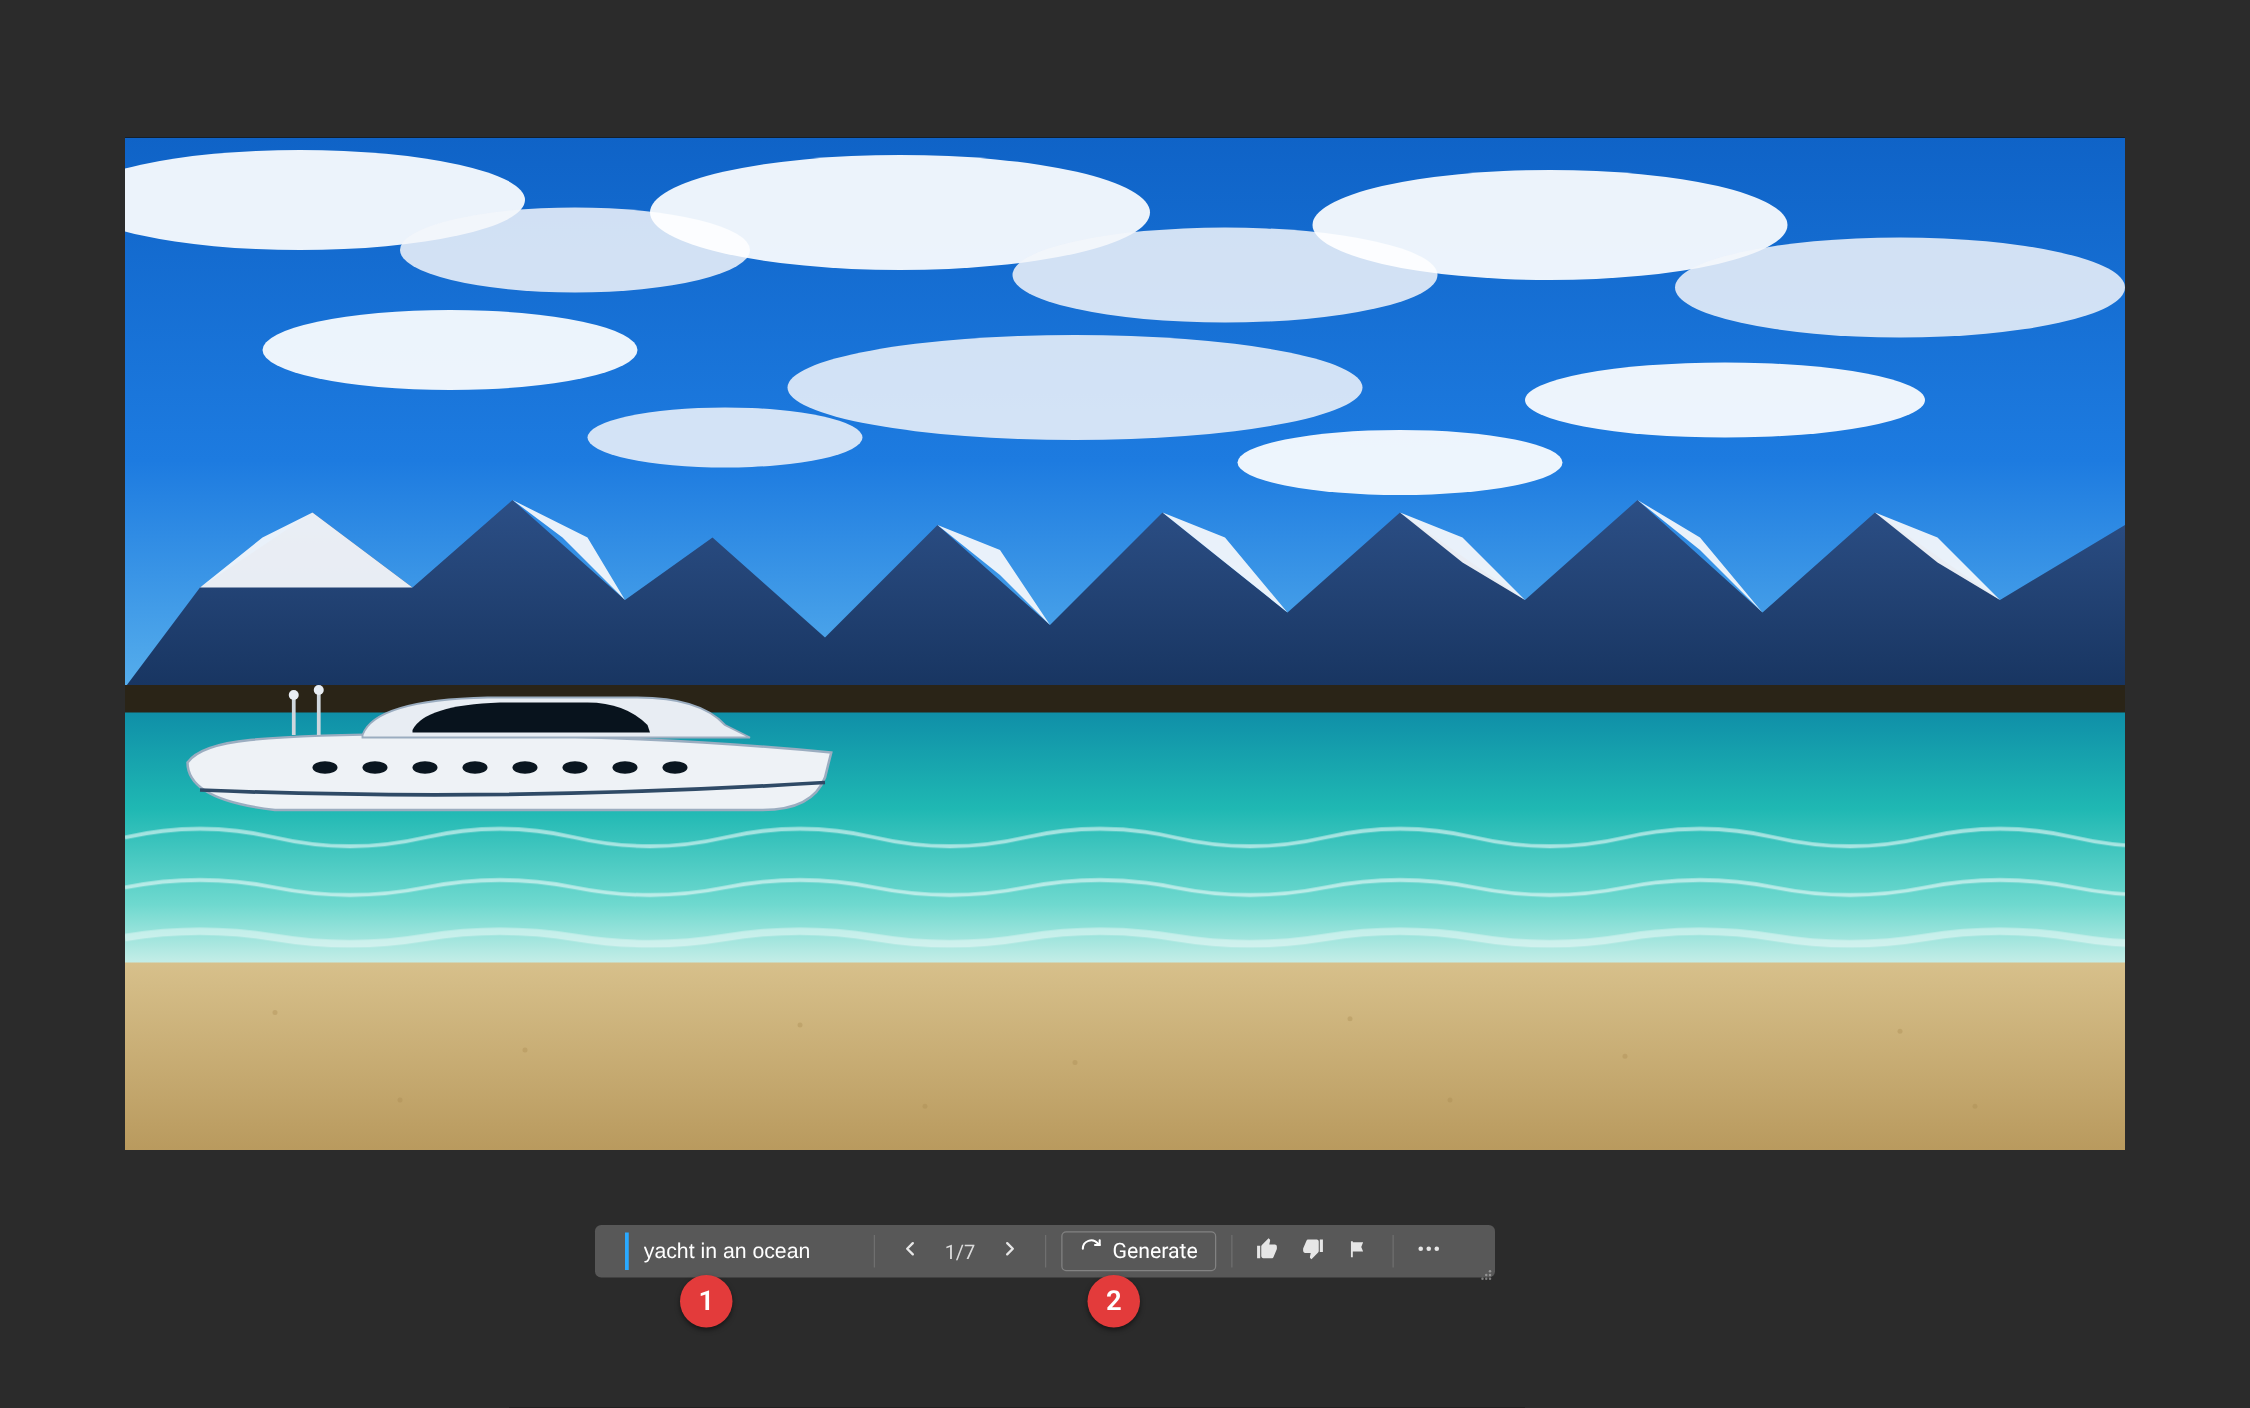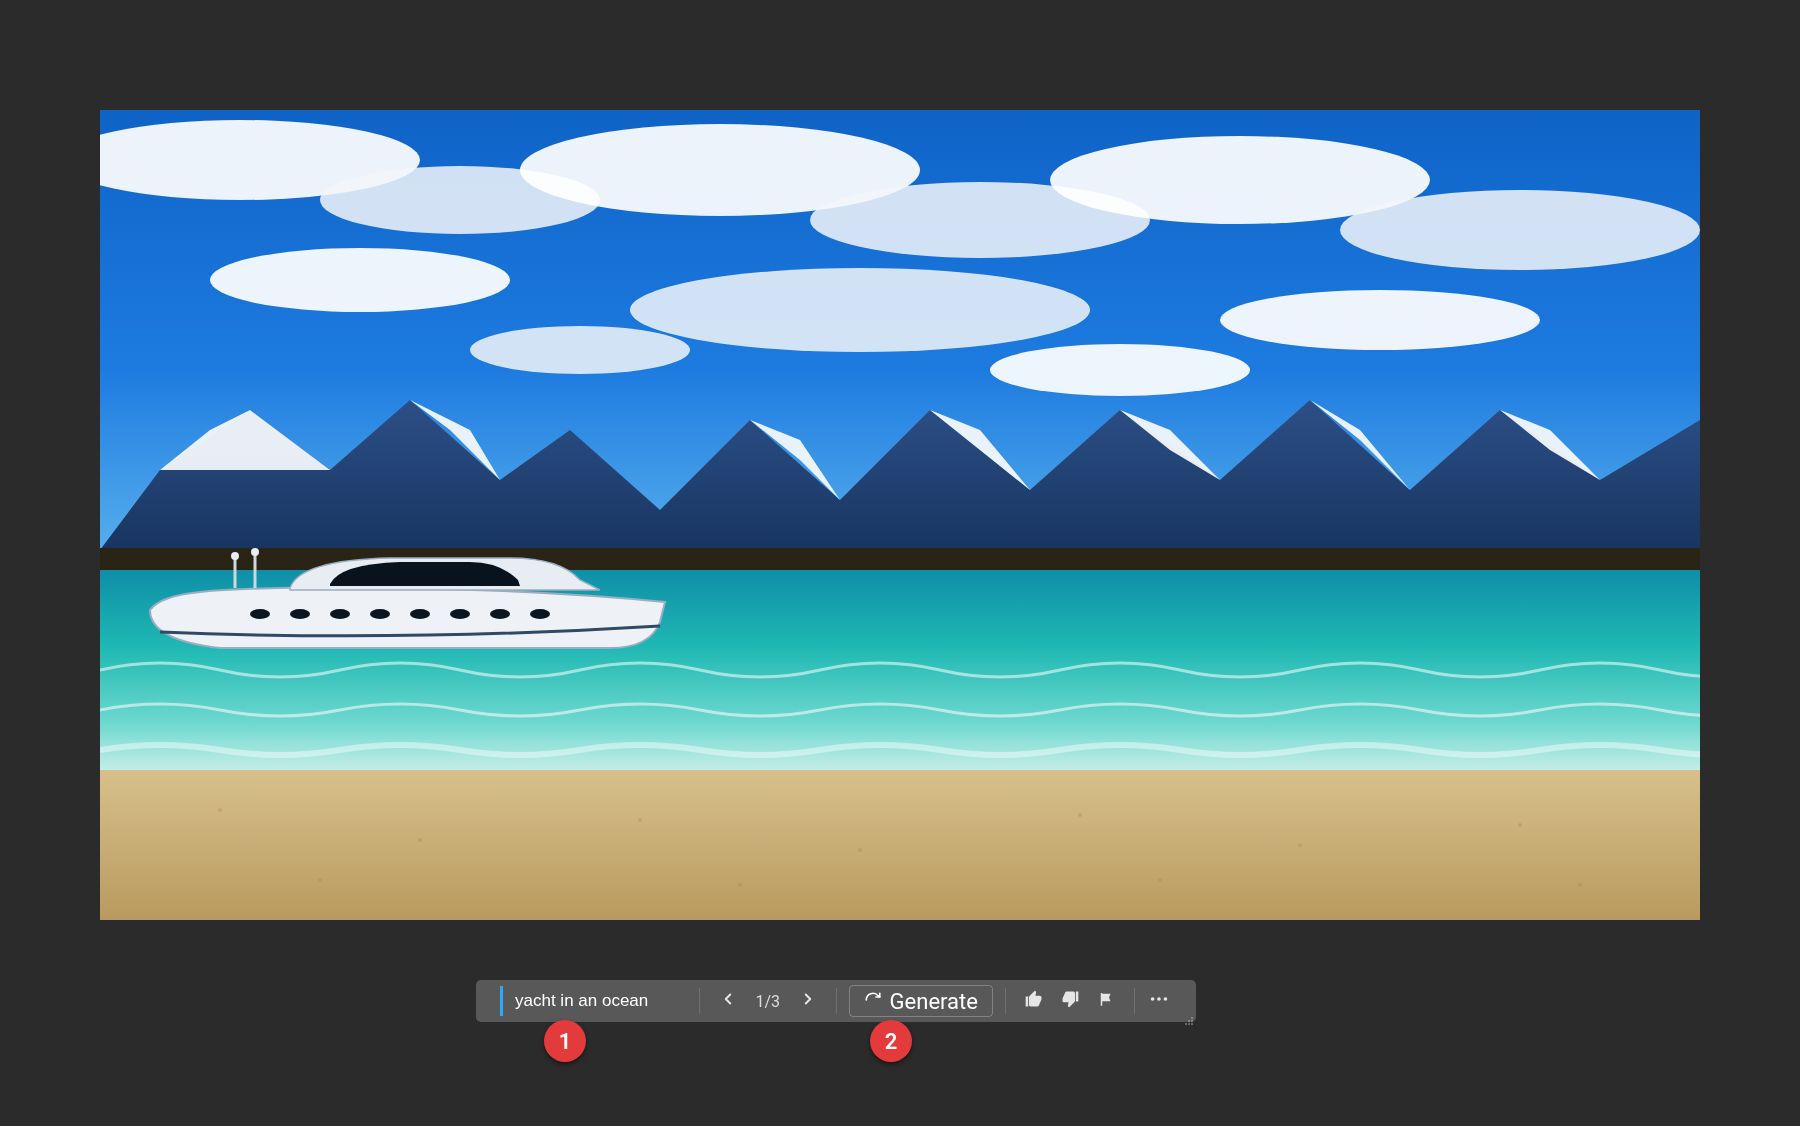--- a/index.html
+++ b/index.html
@@ -97,21 +97,21 @@
   .genbtn {
     display: flex;
     align-items: center;
     gap: 8px;
     padding: 4px 14px;
     height: 32px;
     border: 1px solid rgba(255,255,255,0.25);
     border-radius: 4px;
     cursor: pointer;
     color: #fff;
-    font-size: 22px;
+    font-size: 17px;
     box-sizing: border-box;
   }
 
   
   .toolbar .grabber {
     position: absolute;
     right: 2px;
     bottom: 2px;
     width: 10px;
     height: 10px;
@@ -263,21 +263,21 @@
   <div class="sep"></div>
 
   <div class="group">
     <div class="iconbtn">
       <span>
         <svg width="18" height="18" viewBox="0 0 24 24" fill="none" stroke="currentColor" stroke-width="2.5" stroke-linecap="round" stroke-linejoin="round">
             <polyline points="15 18 9 12 15 6"></polyline>
           </svg>
       </span>
     </div>
-    <div class="pagecount">1/3</div>
+    <div class="pagecount">1/7</div>
     <div class="iconbtn">
       <span>
         <svg width="18" height="18" viewBox="0 0 24 24" fill="none" stroke="currentColor" stroke-width="2.5" stroke-linecap="round" stroke-linejoin="round">
             <polyline points="9 18 15 12 9 6"></polyline>
           </svg>
       </span>
     </div>
   </div>
 
   <div class="sep"></div>

